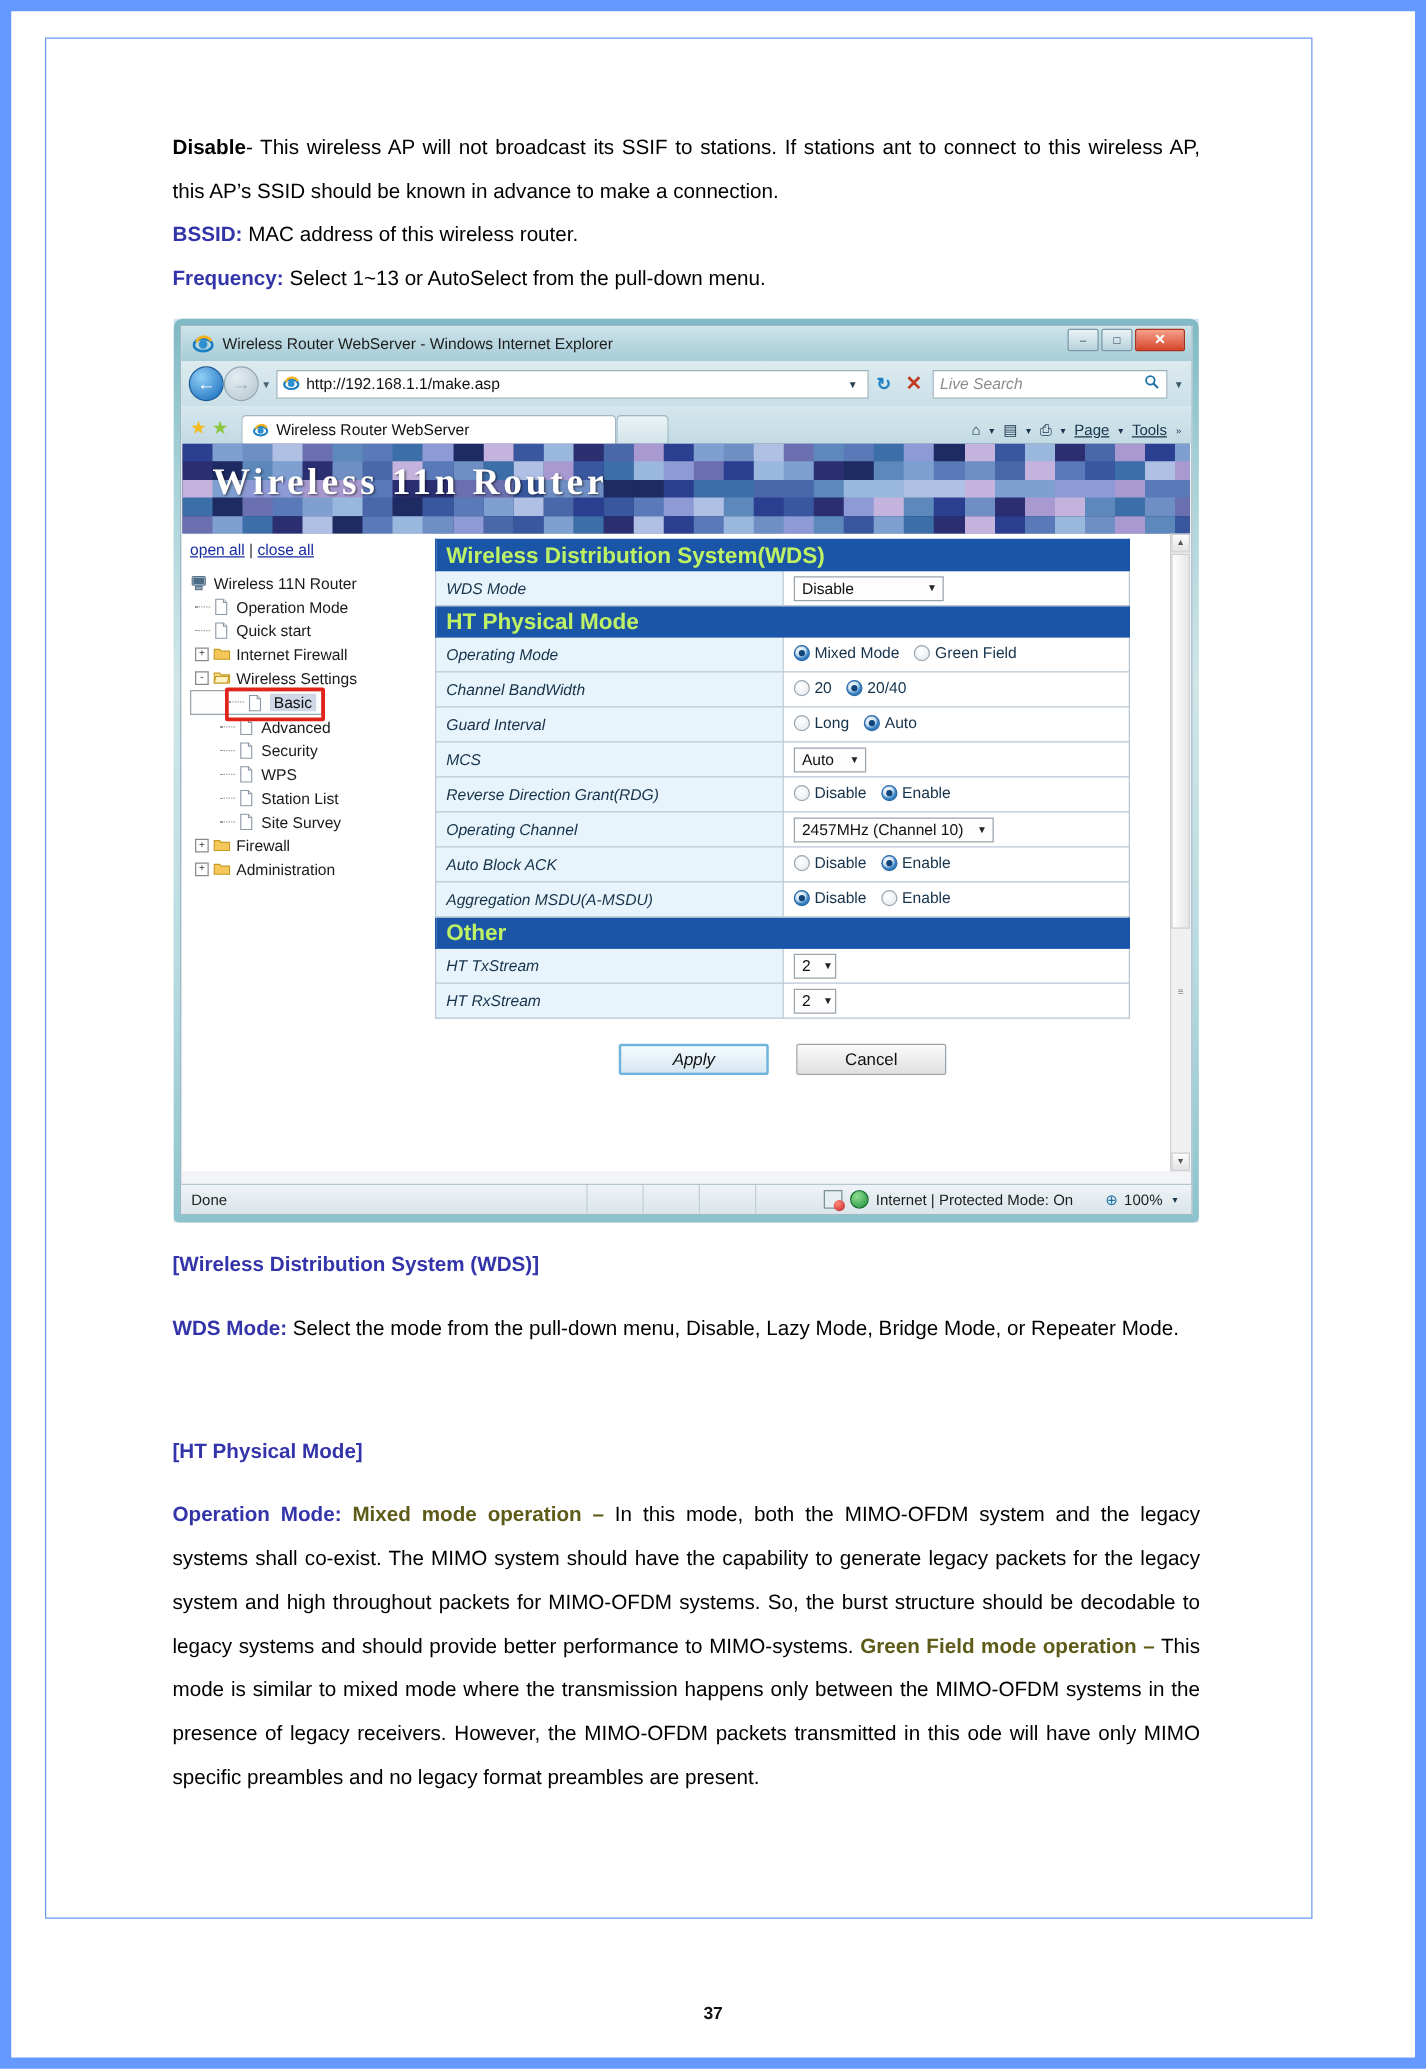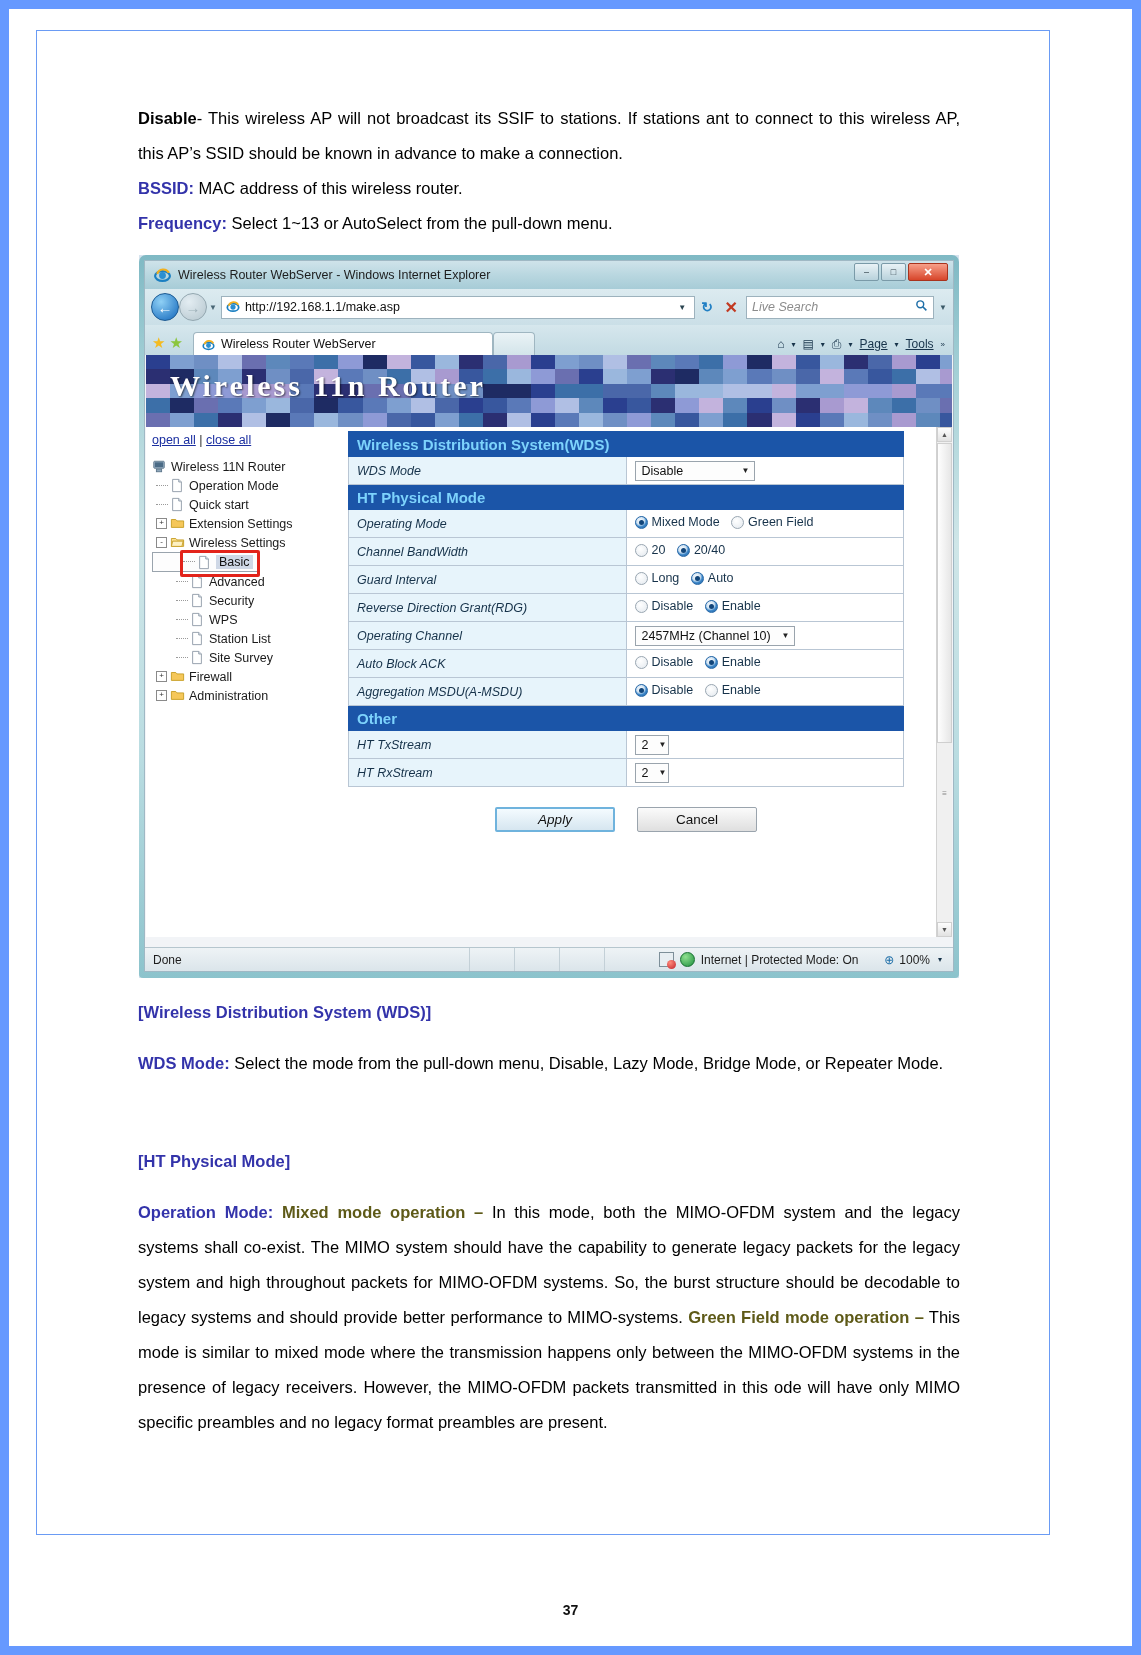--- a/index.html
+++ b/index.html
@@ -186,21 +186,21 @@
   }
   table.cfg{border-collapse:collapse;width:556px;table-layout:fixed;}
   table.cfg td{
     border:1px solid #b9c6d4;
     height:27px;font-size:12.5px;color:#16324a;padding:0 8px;
     vertical-align:middle;
   }
   td.lab{width:222px;background:#e7f4fb;font-style:italic;}
   td.val{background:#ffffff;}
   tr.sect td{
-    background:#1b55a8;color:#7dd3fc;font-weight:bold;font-size:15px;
+    background:#1b55a8;color:#bef264;font-weight:bold;font-size:18px;
     border:1px solid #1b55a8;height:24px;
   }
   .sel{
     display:inline-flex;align-items:center;justify-content:space-between;
     border:1px solid #9aa4ad;background:#fdfdfd;height:20px;
     font-size:12.5px;color:#111;padding:0 4px 0 6px;box-sizing:border-box;
     vertical-align:middle;
   }
   .sel .cv{font-size:8px;color:#222;margin-left:10px;}
   .sel.w120{width:120px;}
@@ -576,21 +576,21 @@
                         <path d="M3 1h7l3 3v11H3z" fill="#ffffff" stroke="#8a96a3" stroke-width="1"></path>
                         <path d="M10 1v3h3" fill="#dde6ee" stroke="#8a96a3" stroke-width="1"></path>
                       </svg></span>
                     <span class="lbl">Quick start</span>
                   </div><div class="tnode">
                     <span class="ind" style="width: 4px;"></span>
                     <span class="pmbox">+</span>
                     <span class="ic"><svg viewBox="0 0 16 16" width="15" height="14">
                         <path d="M1 4h5l1.4 1.6H15V13H1z" fill="#f5c75a" stroke="#c49a1f" stroke-width="1"></path>
                       </svg></span>
-                    <span class="lbl">Extension Settings</span>
+                    <span class="lbl">Internet Firewall</span>
                   </div><div class="tnode">
                     <span class="ind" style="width: 4px;"></span>
                     <span class="pmbox">-</span>
                     <span class="ic"><svg viewBox="0 0 16 16" width="15" height="14">
                         <path d="M1 4h5l1.4 1.6H15V13H1z" fill="#fbe08f" stroke="#c49a1f" stroke-width="1"></path>
                         <path d="M2.5 7h12L13 13H1z" fill="#fdf0c2" stroke="#c49a1f" stroke-width="1"></path>
                       </svg></span>
                     <span class="lbl">Wireless Settings</span>
                   </div><div class="tnode sel">
                     <span class="ind" style="width: 24px;"></span>
@@ -706,20 +706,29 @@
                   <td class="lab">Guard Interval</td>
                   <td class="val">
                     <span class="radio">
                           <span class="rd"></span>
                           <span>Long</span>
                         </span>
                     <span class="radio">
                           <span class="rd on"></span>
                           <span>Auto</span>
                         </span>
+                  </td>
+                </tr>
+                <tr>
+                  <td class="lab">MCS</td>
+                  <td class="val">
+                    <span class="sel w58">
+                      <span>Auto</span>
+                      <span class="cv">▼</span>
+                    </span>
                   </td>
                 </tr>
                 <tr>
                   <td class="lab">Reverse Direction Grant(RDG)</td>
                   <td class="val">
                     <span class="radio">
                           <span class="rd"></span>
                           <span>Disable</span>
                         </span>
                     <span class="radio">

